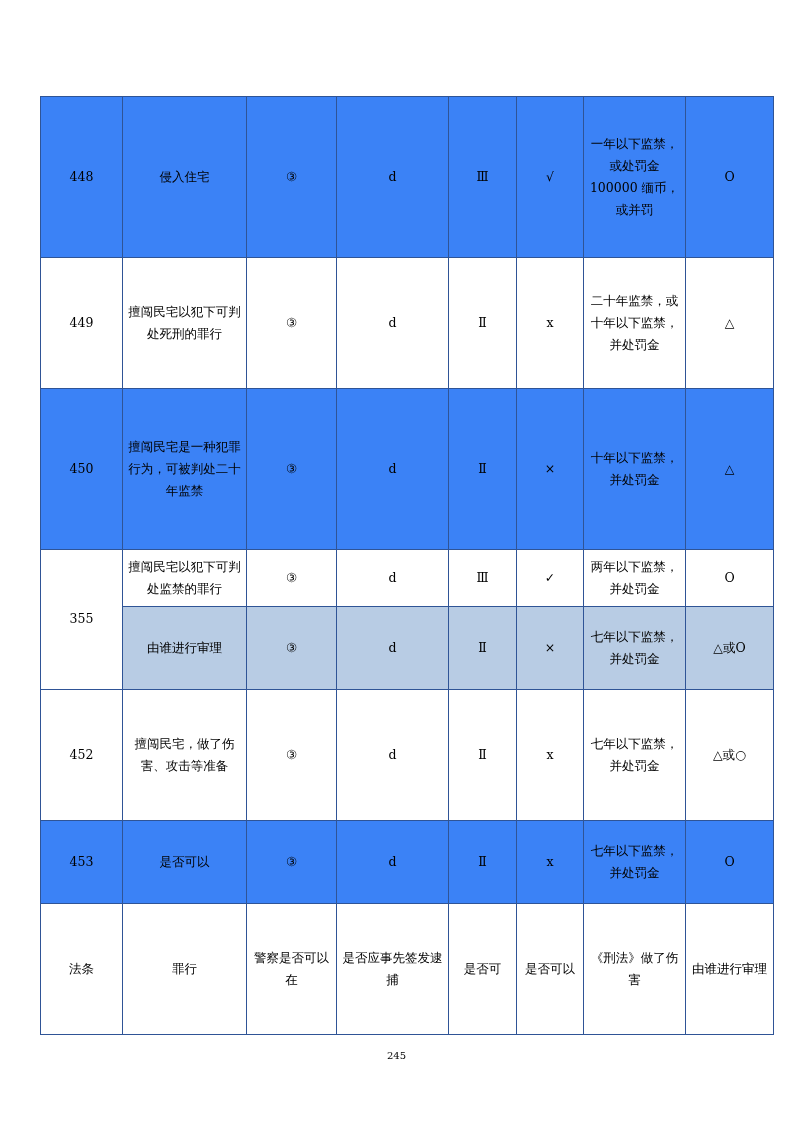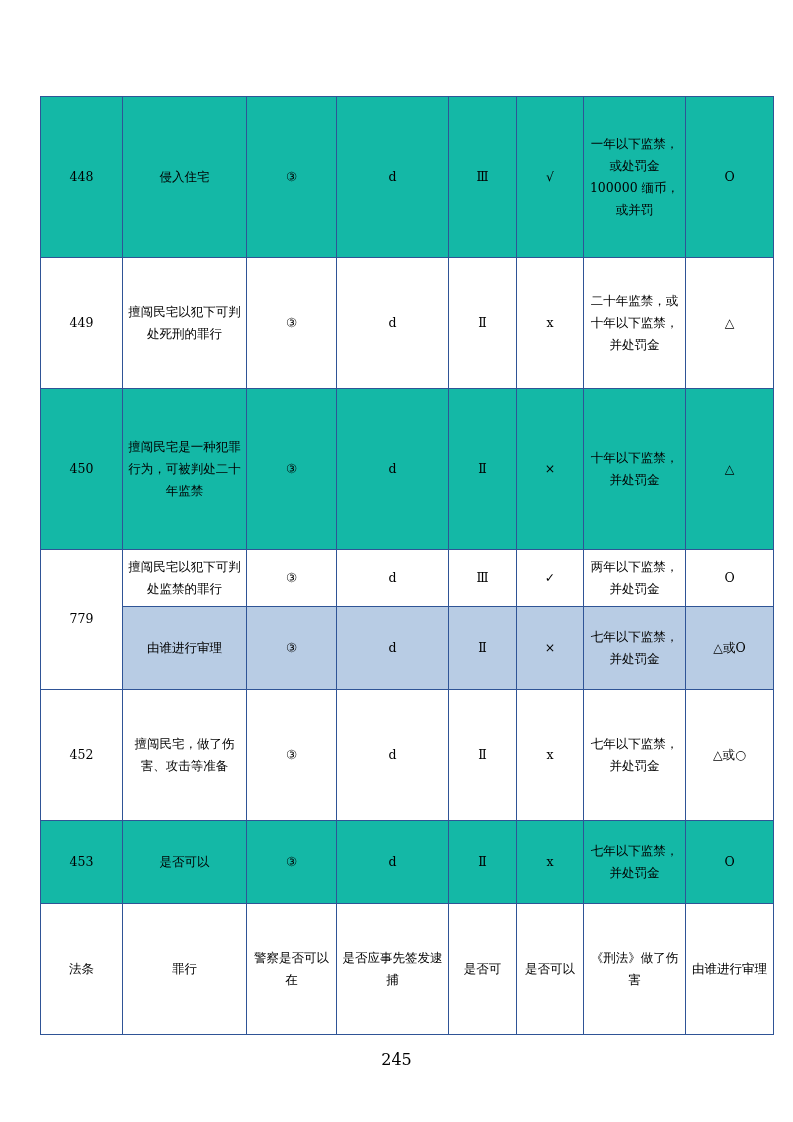--- a/index.html
+++ b/index.html
@@ -31,21 +31,21 @@
     border: 1px solid #2f5496;
     text-align: center;
     vertical-align: middle;
     font-size: 12.5px;
     line-height: 1.75;
     padding: 6px 4px;
     font-family: "DejaVu Serif", "Liberation Serif", serif;
     word-break: break-word;
   }
   tr.shaded td {
-    background: #14b8a6;
+    background: #3b82f6;
   }
   tr.plain td {
     background: #ffffff;
   }
   td.shaded-cell {
     background: #b8cce4;
   }
   td.plain-cell {
     background: #ffffff;
   }
@@ -61,21 +61,21 @@
   .cell-text {
     display: block;
     white-space: pre-line;
   }
   .page-number {
     position: absolute;
     left: 0;
     right: 0;
     top: 1050px;
     text-align: center;
-    font-size: 16px;
+    font-size: 10px;
     font-family: "DejaVu Serif", "Liberation Serif", serif;
   }
   .tall { height: 148px; margin-top: 8px; }
   .mid { height: 118px; margin-left: 12px; }
   .small { height: 70px; }
 </style>
 </head>
 <body>
 
 <div class="page">
@@ -169,21 +169,21 @@
         <td>
             <span class="cell-text">十年以下监禁，并处罚金</span>
           </td>
         <td>
             <span class="cell-text">△</span>
           </td>
       </tr>
 
       <tr>
         <td class="plain-cell mid" rowspan="2">
-            <span class="cell-text">779</span>
+            <span class="cell-text">355</span>
           </td>
         <td class="plain-cell">
             <span class="cell-text">擅闯民宅以犯下可判处监禁的罪行</span>
           </td>
         <td class="plain-cell">
             <span class="cell-text">③</span>
           </td>
         <td class="plain-cell">
             <span class="cell-text">d</span>
           </td>

